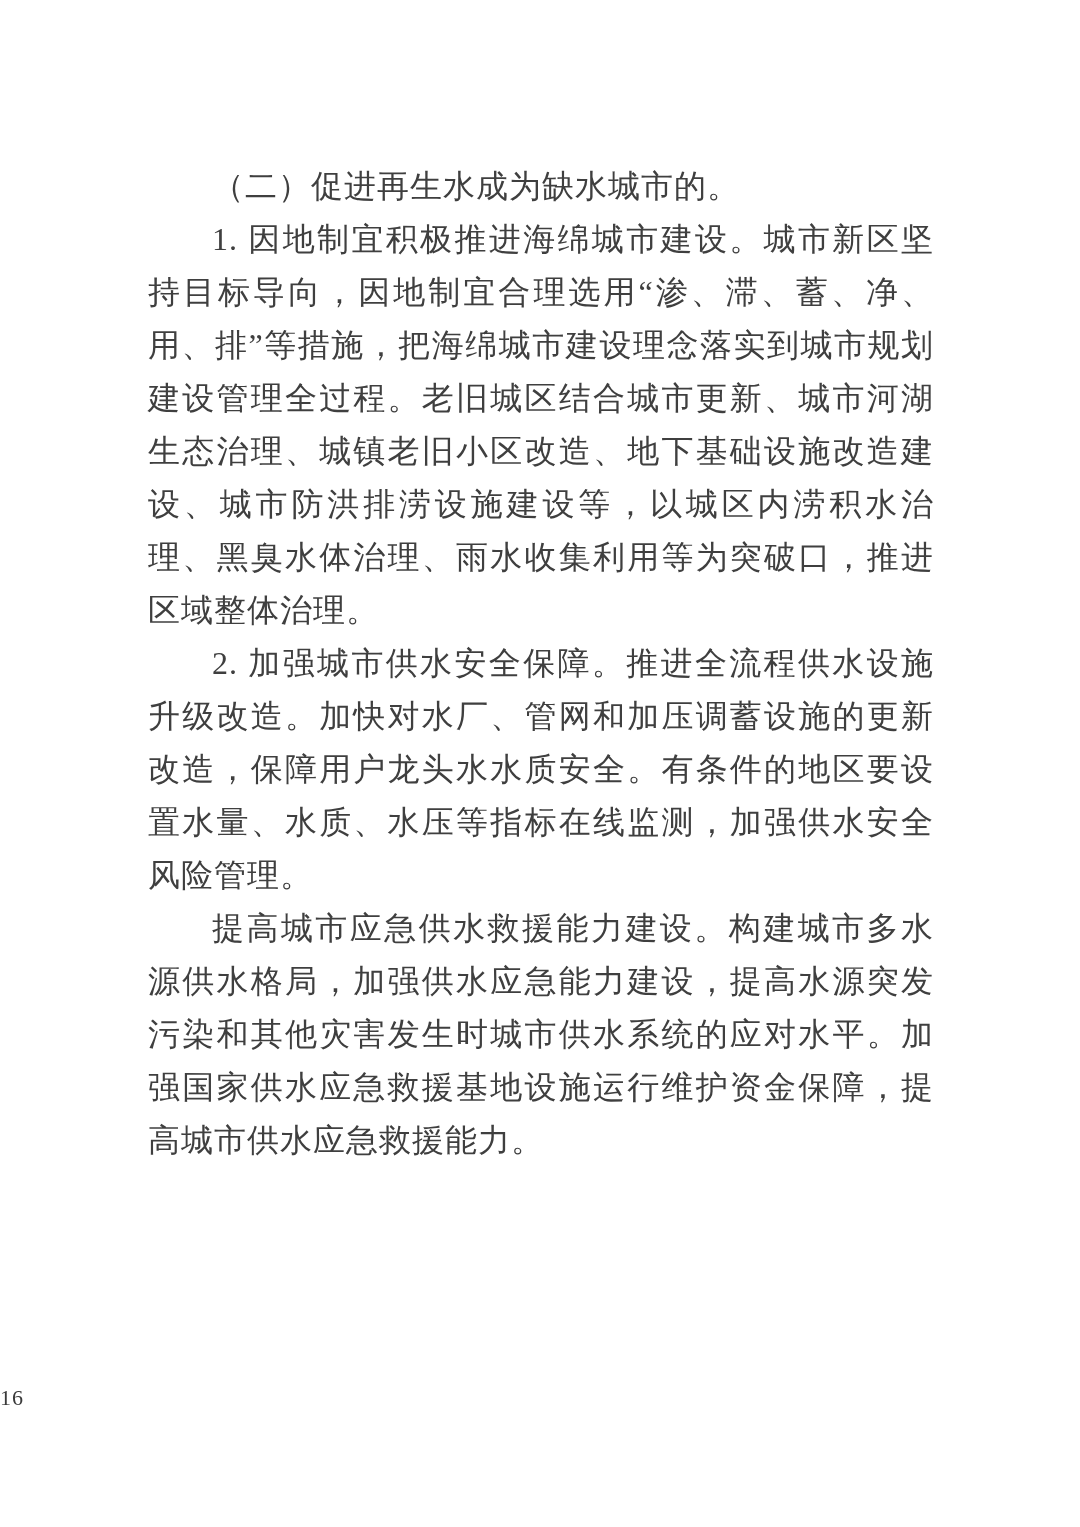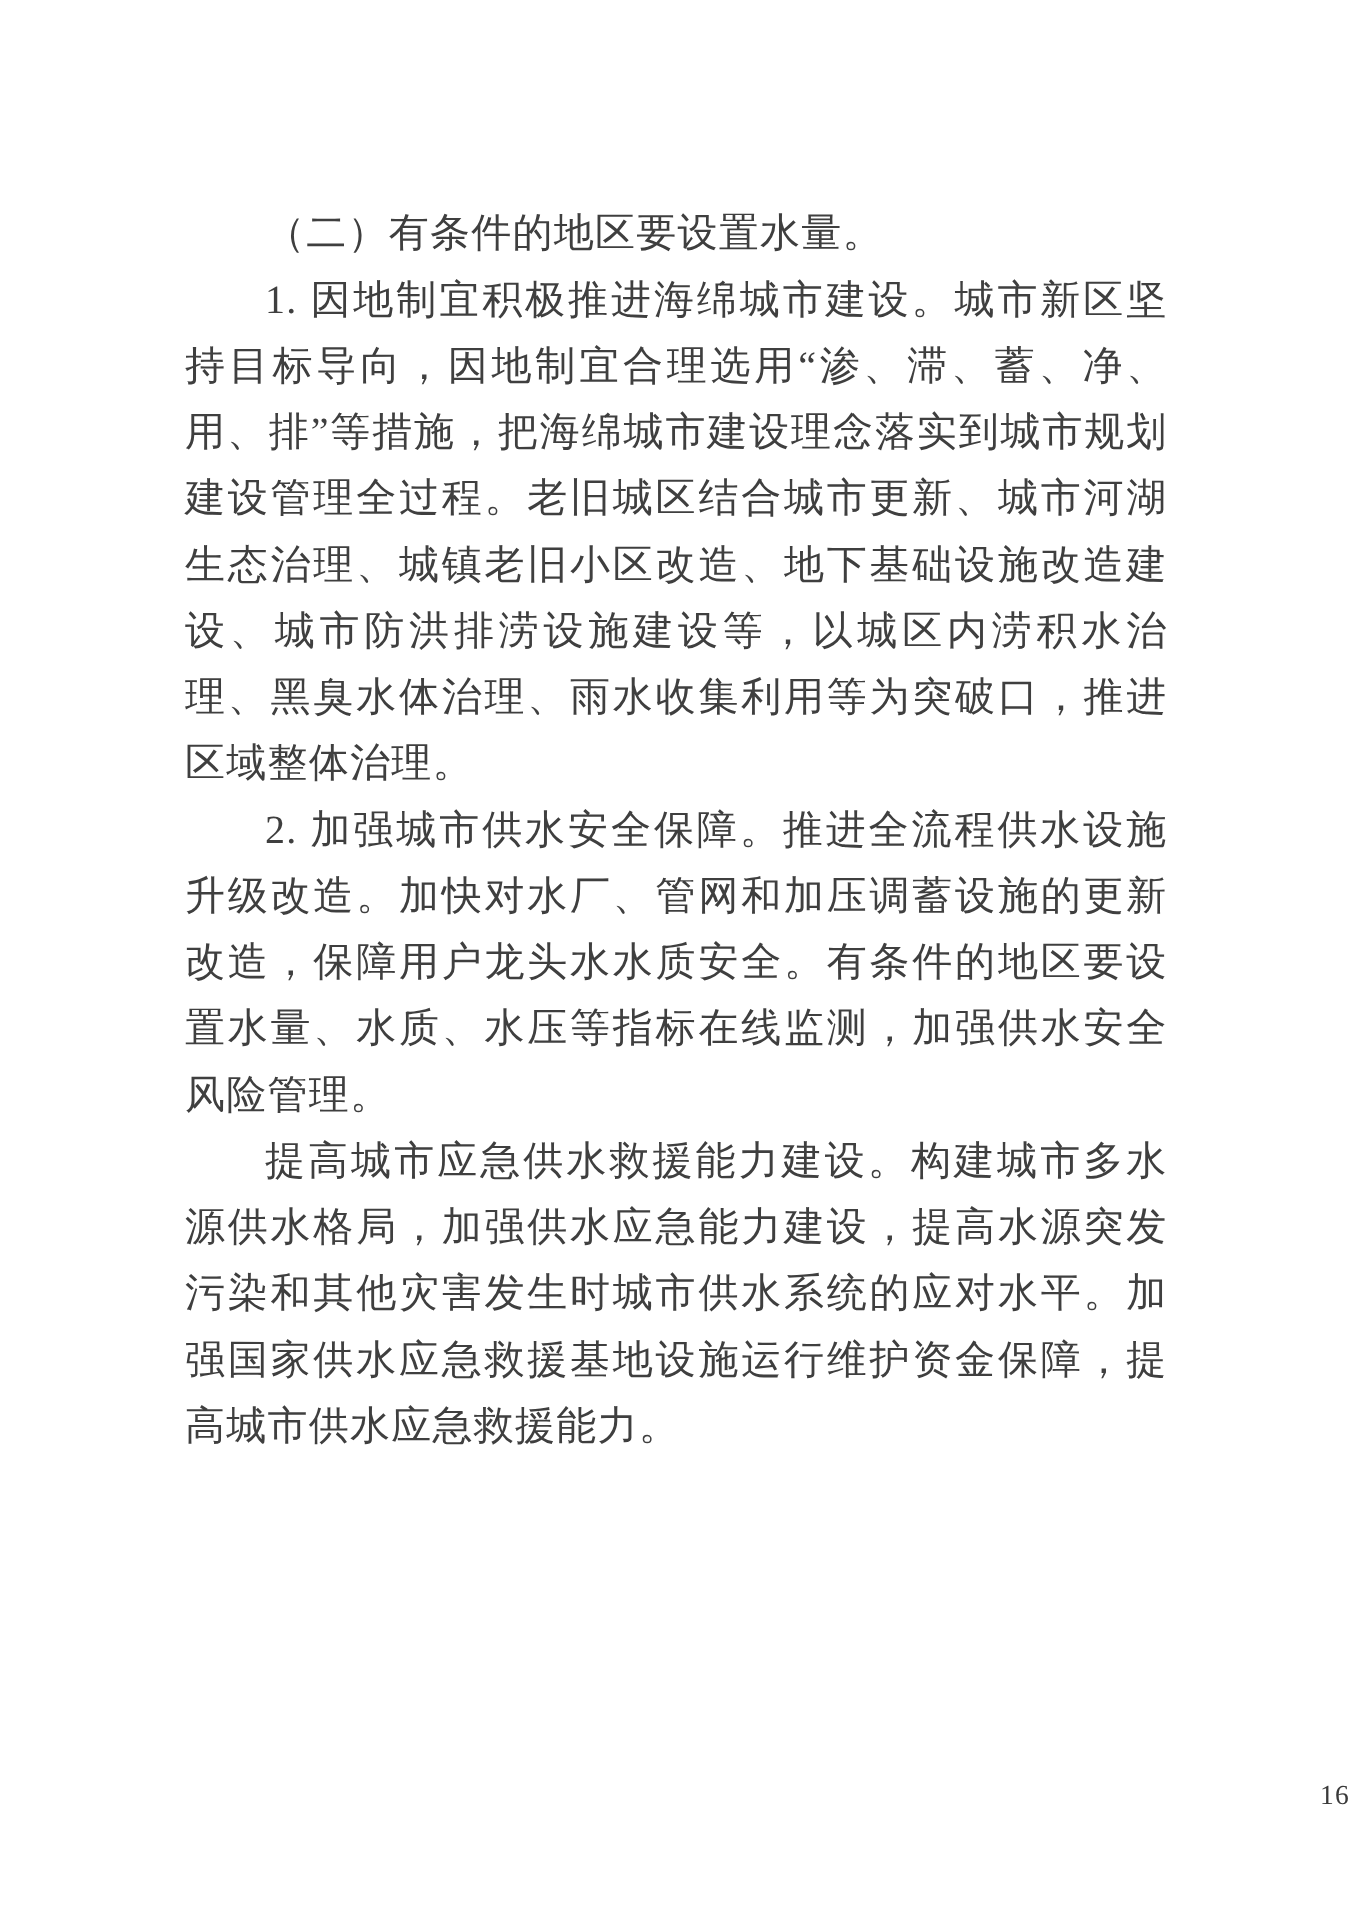--- a/index.html
+++ b/index.html
@@ -44,37 +44,37 @@
     font-size: 33px;
     line-height: 53px;
     letter-spacing: 1px;
     text-indent: 2em;
     margin: 0;
     color: #3a3a3a;
   }
   .page-footer {
     position: absolute;
     left: 0;
-    top: 1423px;
+    top: 1385px;
     width: 100%;
-    text-align: right;
+    text-align: left;
   }
   .page-number {
     font-size: 22px;
     color: #3a3a3a;
     letter-spacing: 1px;
     font-family: "Liberation Serif", "DejaVu Serif", serif;
   }
 </style>
 </head>
 <body>
 
 <div class="page">
   <div class="content">
-    <p class="section-heading">（二）有条件的地区要设置水量。</p>
+    <p class="section-heading">（二）促进再生水成为缺水城市的。</p>
     <p>1. 因地制宜积极推进海绵城市建设。城市新区坚持目标导向，因地制宜合理选用“渗、滞、蓄、净、用、排”等措施，把海绵城市建设理念落实到城市规划建设管理全过程。老旧城区结合城市更新、城市河湖生态治理、城镇老旧小区改造、地下基础设施改造建设、城市防洪排涝设施建设等，以城区内涝积水治理、黑臭水体治理、雨水收集利用等为突破口，推进区域整体治理。</p>
     <p>2. 加强城市供水安全保障。推进全流程供水设施升级改造。加快对水厂、管网和加压调蓄设施的更新改造，保障用户龙头水水质安全。有条件的地区要设置水量、水质、水压等指标在线监测，加强供水安全风险管理。</p>
     <p>提高城市应急供水救援能力建设。构建城市多水源供水格局，加强供水应急能力建设，提高水源突发污染和其他灾害发生时城市供水系统的应对水平。加强国家供水应急救援基地设施运行维护资金保障，提高城市供水应急救援能力。</p>
   </div>
 
   <div class="page-footer">
     <span class="page-number">16</span>
   </div>
 </div>
 

